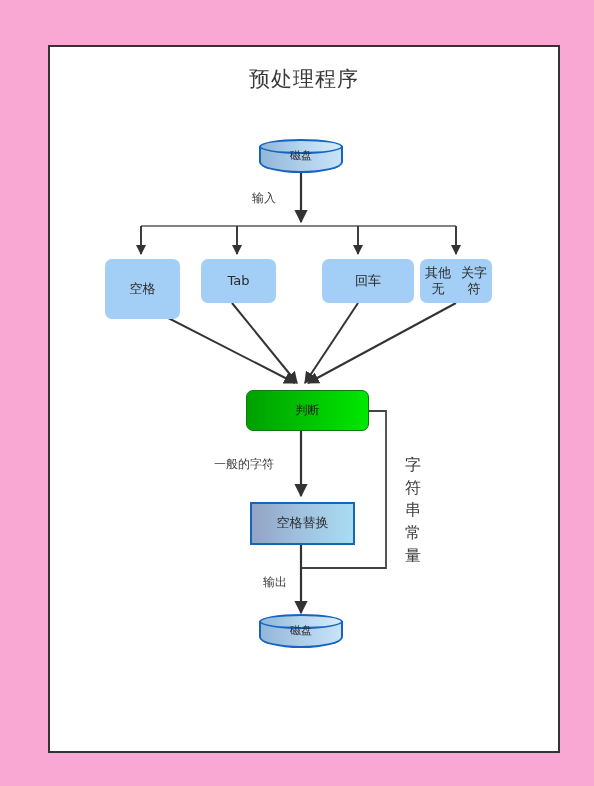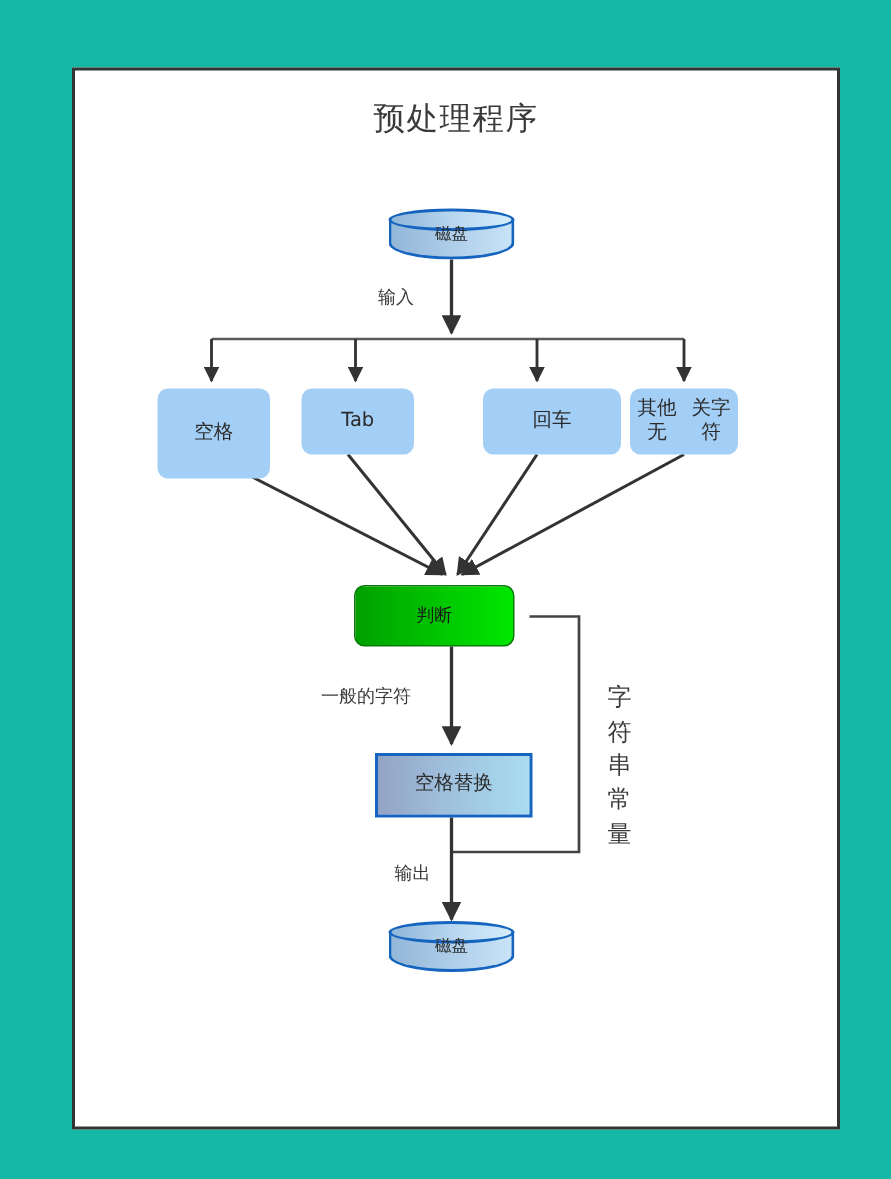--- a/index.html
+++ b/index.html
@@ -11,21 +11,21 @@
   body {
     width: 594px;
     height: 786px;
     font-family: "DejaVu Sans", "Liberation Sans", sans-serif;
     overflow: hidden;
   }
   #canvas {
     position: relative;
     width: 594px;
     height: 786px;
-    background: #14b8a6;
+    background: #f9a8d4;
   }
   #frame {
     position: absolute;
     left: 48px;
     top: 45px;
     width: 512px;
     height: 708px;
     border: 2px solid #333333;
     box-sizing: border-box;
     background: #ffffff;
@@ -198,21 +198,21 @@
 
   <div class="node box-blue" style="left:322px; top:259px; width:92px; height:44px;">
     <span>回车</span>
   </div>
 
   <div class="node box-blue" style="left:420px; top:259px; width:72px; height:44px; flex-direction:row;">
     <span>其他无</span>
     <span>关字符</span>
   </div>
 
-  <div class="node box-green" style="left:236px; top:390px; width:107px; height:41px;">
+  <div class="node box-green" style="left:246px; top:390px; width:123px; height:41px;">
     <span>判断</span>
   </div>
 
   <div class="edge-label" style="left:214px; top:456px;">一般的字符</div>
 
   <div class="edge-label-vert" style="left:405px; top:454px;">字符串常量</div>
 
   <div class="node box-grad" style="left:250px; top:502px; width:105px; height:43px;">
     <span>空格替换</span>
   </div>

